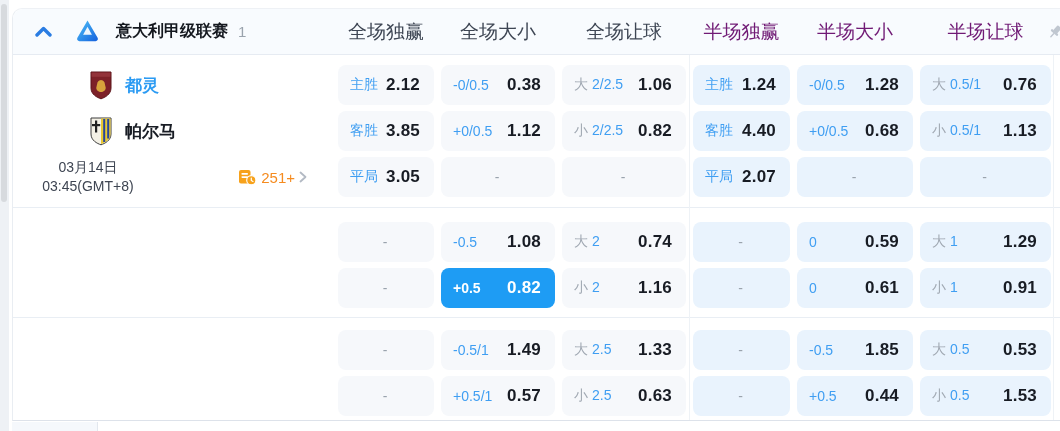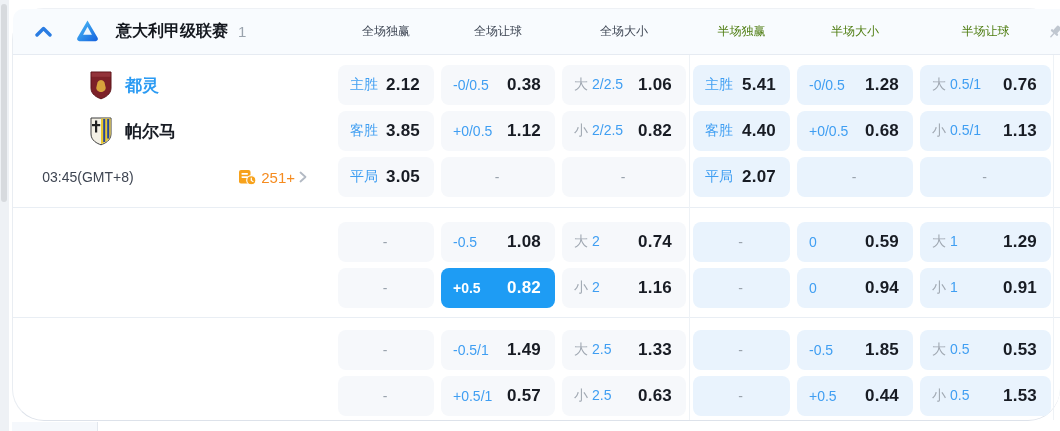--- a/index.html
+++ b/index.html
@@ -7,36 +7,36 @@
     font-family: "Liberation Sans", "DejaVu Sans", sans-serif; }
   .stage { position: relative; width: 1060px; height: 431px; background: #fff; }
 
   
   .scrollbar { position: absolute; left: 0; top: 0; width: 9px; height: 431px; background: #eef1f5; }
   .scrollbar .thumb { position: absolute; left: 1px; top: 4px; width: 6px; height: 198px; border-radius: 3px; background: #d7dade; }
 
   
   .card { position: absolute; left: 12px; top: 8px; width: 1048px; height: 413px; background: #fff;
     border-left: 1px solid #e9edf2; border-top: 1px solid #eef1f5; border-bottom: 1px solid #dde2ea;
-    border-top-left-radius: 10px; border-radius: 32px; }
+    border-top-left-radius: 10px; }
   .vline { position: absolute; top: 46px; bottom: 0; width: 1px; background: #eef2f6; }
   .vline.v1 { left: 676px; }
   .vline.v2 { left: 1040px; }
 
   
   .hdr { position: relative; display: grid; grid-template-columns: 318px 96px 114px 124px 97px 116px 131px;
     column-gap: 7px; align-items: center; height: 46px; background: #f8fbfe;
     border-bottom: 1px solid #e6ebf2; border-top-left-radius: 10px; }
   .hdr-left { display: flex; align-items: center; padding-left: 18px; }
   .collapse-btn { width: 24px; height: 24px; display: flex; align-items: center; justify-content: center; cursor: pointer; }
   .league-logo { margin-left: 20px; display: flex; }
   .league-name { margin-left: 16px; font-size: 16px; font-weight: 700; color: #14181f; }
   .league-count { margin-left: 10px; font-size: 15px; color: #9aa3ad; }
-  .col { text-align: center; font-size: 12px; color: #3e4654; }
-  .col.blue { color: #4d7c0f; }
+  .col { text-align: center; font-size: 19px; color: #3e4654; }
+  .col.blue { color: #701a75; }
   .pin { position: absolute; right: -4px; top: 14px; opacity: .85; }
 
   
   .group { display: grid; grid-template-columns: 318px 96px 114px 124px 97px 116px 131px;
     column-gap: 7px; row-gap: 6px; }
   .group.g1 { padding: 10px 0 10px 0; }
   .group.g2 { padding: 14px 0 9px 0; }
   .group.g3 { padding: 12px 0 6px 0; }
   .divider { height: 1px; background: #e9eef4; }
 
@@ -95,22 +95,22 @@
               </linearGradient>
             </defs>
             <path d="M13 1.5 L23.5 19.5 a2.4 2.4 0 0 1 -2.1 3.6 H4.6 a2.4 2.4 0 0 1 -2.1 -3.6 Z" fill="url(#sg)"></path>
             <path d="M13 8 l4.6 8.3 h-9.2 z" fill="#ffffff" opacity="0.92"></path>
           </svg>
         </span>
         <span class="league-name">意大利甲级联赛</span>
         <span class="league-count">1</span>
       </div>
       <div class="col">全场独赢</div>
+      <div class="col">全场大小</div>
       <div class="col">全场让球</div>
-      <div class="col">全场大小</div>
       <div class="col blue">半场独赢</div>
       <div class="col blue">半场大小</div>
       <div class="col blue">半场让球</div>
       <span class="pin">
         <svg width="18" height="18" viewBox="0 0 18 18">
           <g transform="rotate(42 9 9)" fill="#b7bec9">
             <rect x="6.5" y="2" width="5" height="7" rx="1"></rect>
             <rect x="4.5" y="8.5" width="9" height="2.4" rx="1.2"></rect>
             <rect x="8.4" y="10.5" width="1.4" height="5.5" rx="0.7"></rect>
           </g>
@@ -137,20 +137,21 @@
             <path d="M12 1.5 h9.5 v15.5 c0 5.8-5.5 8.7-9.5 10 Z" fill="#e8c832"></path>
             <rect x="14.2" y="2" width="2" height="23" fill="#27459c"></rect>
             <rect x="18.2" y="2" width="2" height="19.5" fill="#27459c"></rect>
             <rect x="6" y="3.5" width="2.2" height="12" fill="#222"></rect>
             <rect x="3" y="7" width="8.2" height="2.2" fill="#222"></rect>
           </svg>
           <span class="team-name">帕尔马</span>
         </div>
         <div class="meta-row">
           <div class="match-when">
+            <div>03月14日</div>
             <div>03:45(GMT+8)</div>
           </div>
           <div class="stats-link">
             <svg width="19" height="17" viewBox="0 0 19 17">
               <rect x="1" y="1" width="11.5" height="13.5" rx="2" fill="#f7a21b"></rect>
               <rect x="3.4" y="4" width="6.6" height="1.7" rx="0.8" fill="#fff"></rect>
               <rect x="3.4" y="7.2" width="6.6" height="1.7" rx="0.8" fill="#fff"></rect>
               <circle cx="13.3" cy="11.2" r="4.6" fill="#f7a21b" stroke="#fff" stroke-width="1.1"></circle>
               <path d="M13.3 9 v2.4 l1.7 1" stroke="#fff" stroke-width="1.2" fill="none" stroke-linecap="round"></path>
             </svg>
@@ -177,21 +178,21 @@
           <span class="lbl">
             <i class="pfx">大</i>
             <span class="lnum">2/2.5</span>
           </span>
           <span class="val">1.06</span>
         </div>
         <div class="cell half">
           <span class="lbl">
             <span class="lnum">主胜</span>
           </span>
-          <span class="val">5.41</span>
+          <span class="val">1.24</span>
         </div>
         <div class="cell half">
           <span class="lbl">
             <span class="lnum">-0/0.5</span>
           </span>
           <span class="val">1.28</span>
         </div>
         <div class="cell half">
           <span class="lbl">
             <i class="pfx">大</i>
@@ -315,21 +316,21 @@
           </span>
           <span class="val">1.16</span>
         </div>
         <div class="cell half dashcell">
           <span class="dash">-</span>
         </div>
         <div class="cell half">
           <span class="lbl">
             <span class="lnum">0</span>
           </span>
-          <span class="val">0.94</span>
+          <span class="val">0.61</span>
         </div>
         <div class="cell half">
           <span class="lbl">
             <i class="pfx">小</i>
             <span class="lnum">1</span>
           </span>
           <span class="val">0.91</span>
         </div>
       </div>
 

